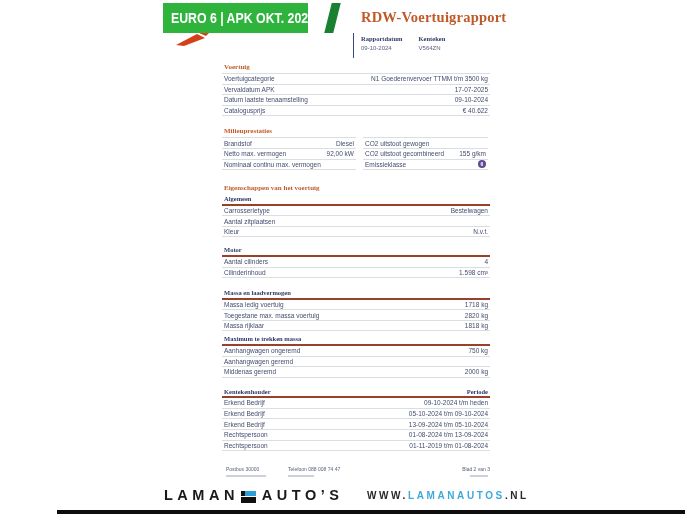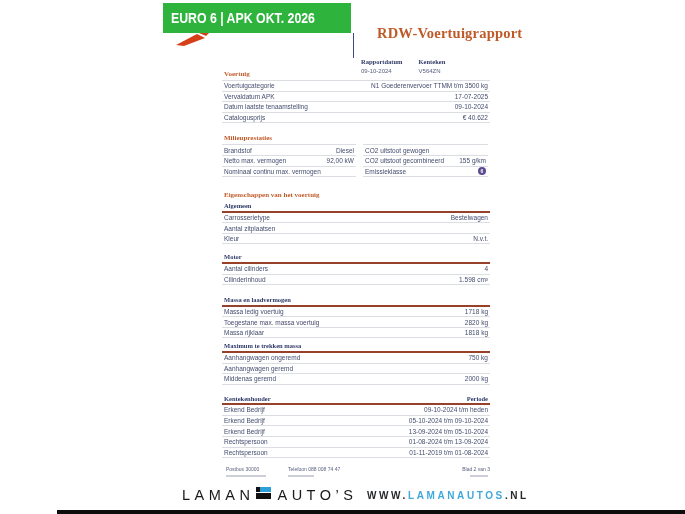--- a/index.html
+++ b/index.html
@@ -1,39 +1,39 @@
 <!DOCTYPE html>
 <html><head>
 <meta charset="utf-8">
 <title>RDW-Voertuigrapport</title>
 <style>
   html,body { margin:0; padding:0; background:#ffffff; }
   .stage { position:relative; width:685px; height:514px; background:#ffffff; overflow:hidden;
            font-family:"Liberation Sans", sans-serif; }
 
   
-  .banner { position:absolute; left:163px; top:3px; width:188px; height:30px;
+  .banner { position:absolute; left:163px; top:3px; width:145px; height:30px;
             background:#2eb43d; display:flex; align-items:center; z-index:2; }
   .banner-text { color:#ffffff; font-weight:bold; font-size:14px; white-space:nowrap;
                  padding-left:9px; transform:scaleX(0.88); transform-origin:left center; }
   .banner-edge { position:absolute; left:328px; top:3px; width:9px; height:30px;
                  background:#1a8130; transform:skewX(-14deg); z-index:1; }
   .swoosh { position:absolute; left:176px; top:31px; z-index:1; }
 
   
   .vline { position:absolute; left:353px; top:33px; width:1px; height:25px; background:#3c4a7d; }
   .doc-header { position:absolute; left:361px; top:9px; }
-  .doc-title { margin:16px; font-family:"Liberation Serif", serif; font-weight:bold;
+  .doc-title { margin:0; font-family:"Liberation Serif", serif; font-weight:bold;
                font-size:14.5px; color:#bf5a28; letter-spacing:0.2px; }
   .meta { display:flex; gap:16px; margin-top:9px; }
   .meta-label { font-family:"Liberation Serif", serif; font-weight:bold; font-size:6.5px; color:#2f3a66; }
   .meta-value { font-size:6px; color:#5a6180; margin-top:2.5px; }
 
   
-  .doc { position:absolute; left:222px; top:70px; width:268px; color:#434c6d; }
+  .doc { position:absolute; left:222px; top:63px; width:268px; color:#434c6d; }
   .sec-title { margin:0 0 2px 2px; font-family:"Liberation Serif", serif; font-weight:bold;
                font-size:7px; color:#bf5a28; }
   .rows { border-top:1px solid #dadde2; }
   .row { display:flex; justify-content:space-between; align-items:center;
          height:9.6px; border-bottom:1px solid #dadde2; font-size:6.5px; padding:0 2px; }
   .lbl { white-space:nowrap; }
   .val { text-align:right; white-space:nowrap; }
   .subhead { display:flex; justify-content:space-between; font-family:"Liberation Serif", serif;
              font-weight:bold; font-size:6.5px; color:#2f3a66;
              border-bottom:2px solid #97402a; padding:0 2px 1.5px 2px; }
@@ -54,22 +54,22 @@
   
   .page-footer { position:absolute; left:222px; top:466px; width:268px; height:14px;
                  font-size:5px; color:#5a6180; }
   .pf-postbus { position:absolute; left:4px; top:0; }
   .pf-telefoon { position:absolute; left:66px; top:0; }
   .pf-page { position:absolute; right:0; top:0; }
   .fineprint-bar { position:absolute; top:9px; height:2px; background:#cdd0d8; }
   .fb-1 { left:4px; width:40px; } .fb-2 { left:66px; width:26px; } .fb-3 { right:2px; width:18px; }
 
   
-  .brand-logo { position:absolute; left:182px; top:487px; display:flex; align-items:flex-start;
-                font-weight:normal; font-size:14.5px; letter-spacing:4.5px; color:#191919; }
+  .brand-logo { position:absolute; left:164px; top:487px; display:flex; align-items:flex-end;
+                font-weight:bold; font-size:14.5px; letter-spacing:4.5px; color:#191919; }
   .logo-mark { position:relative; width:15px; height:12px; margin:0 6px 0 2px; }
   .logo-mark .lm-top { position:absolute; left:0; top:0; width:15px; height:5px; background:#2c9fd8; }
   .logo-mark .lm-notch { position:absolute; left:0; top:0; width:4px; height:5px; background:#111111; }
   .logo-mark .lm-bottom { position:absolute; left:0; bottom:0; width:15px; height:6px; background:#111111; }
   .brand-site { position:absolute; left:367px; top:490px; font-weight:bold; font-size:10px;
                 letter-spacing:2.6px; color:#26282b; white-space:nowrap; }
   .site-name { color:#3fa9dc;margin-top:12px; }
   .bottom-strip { position:absolute; left:57px; bottom:0; width:628px; height:4px; background:#0d0d0d; }
 </style>
 </head>

